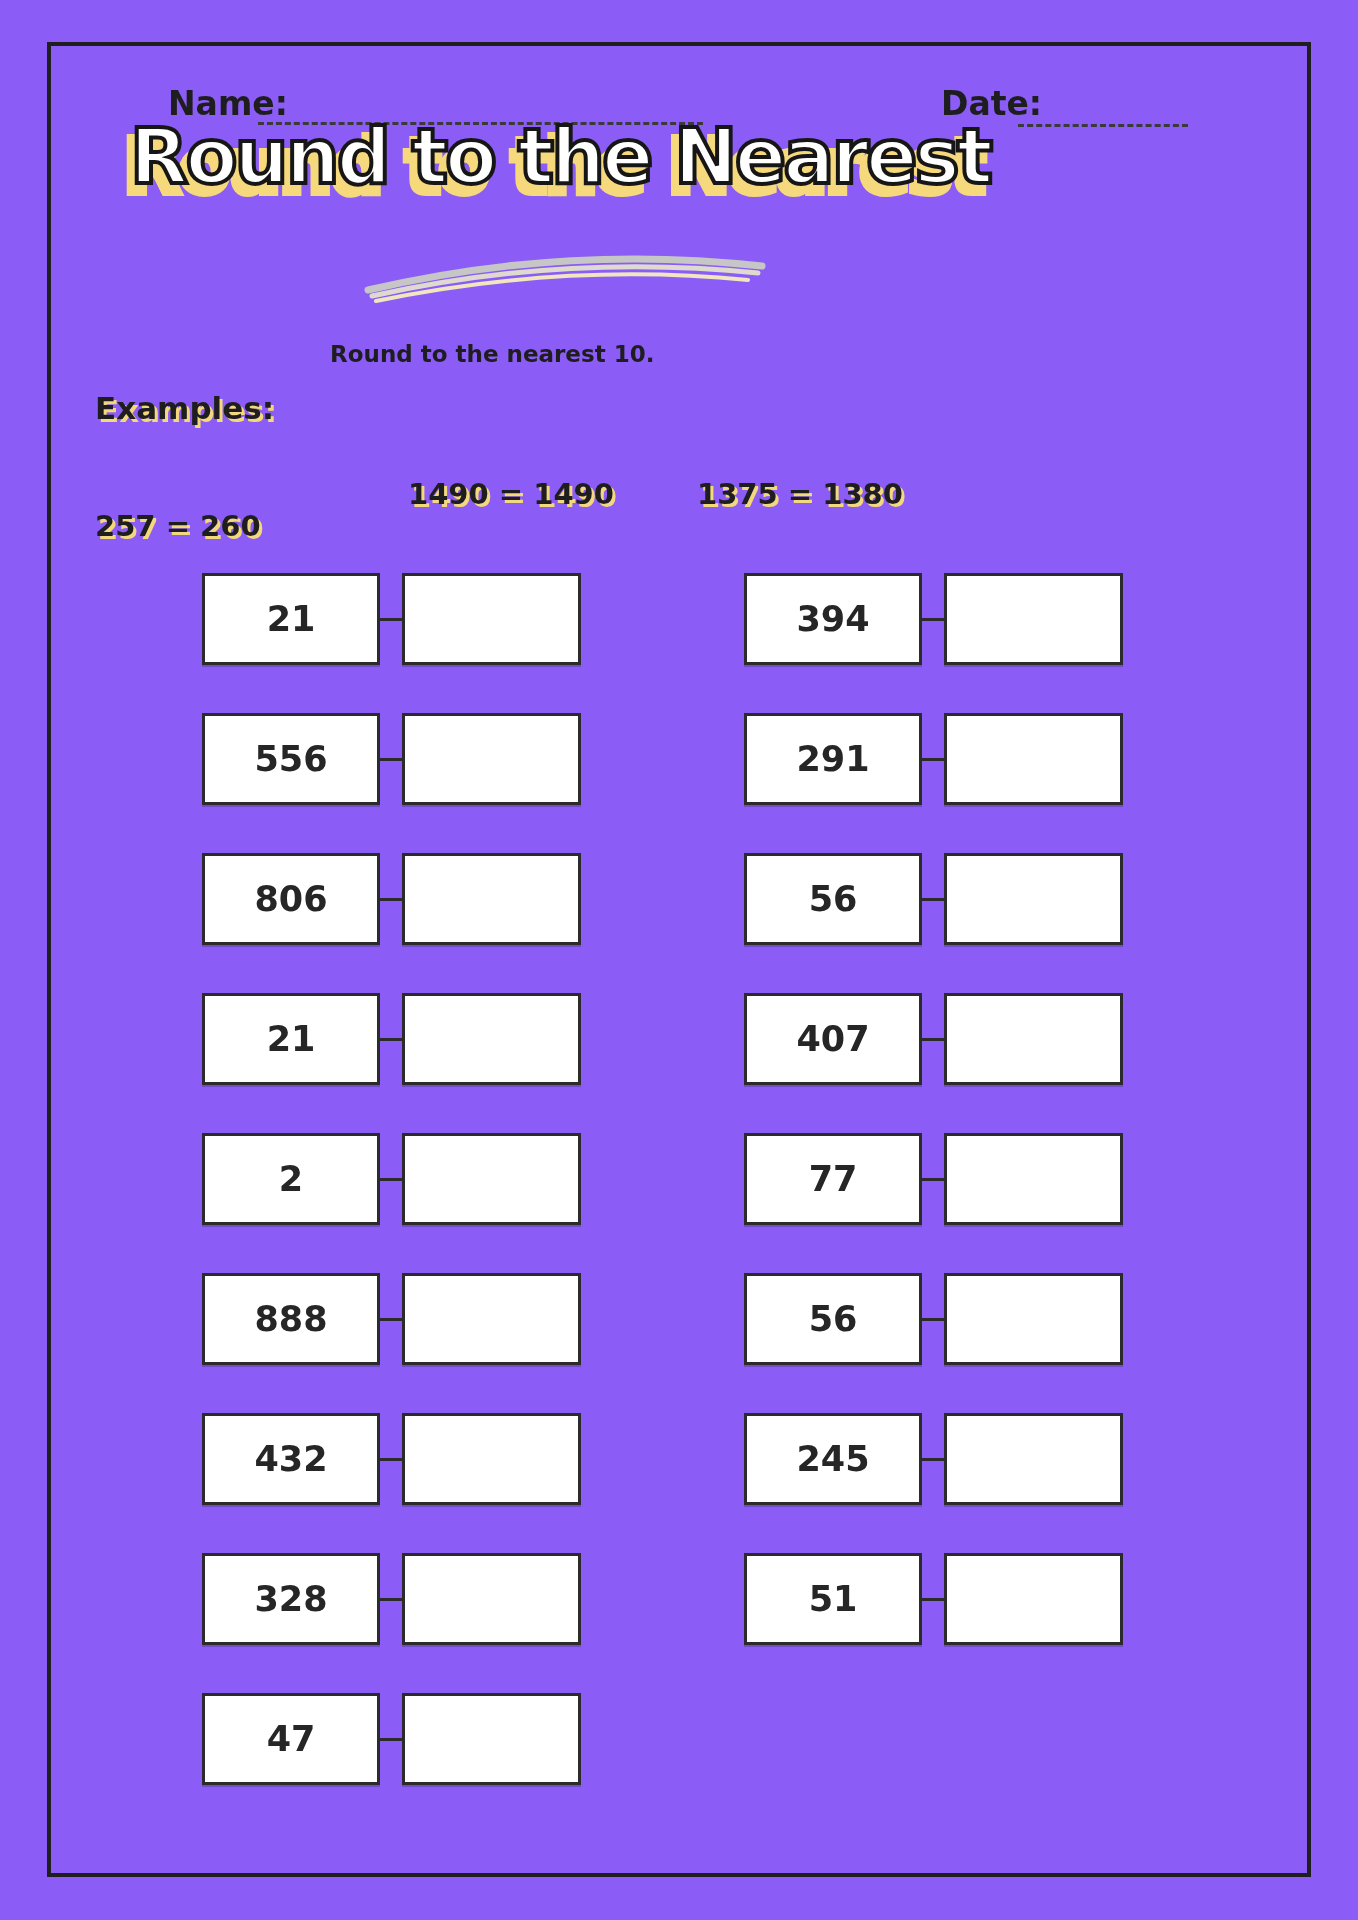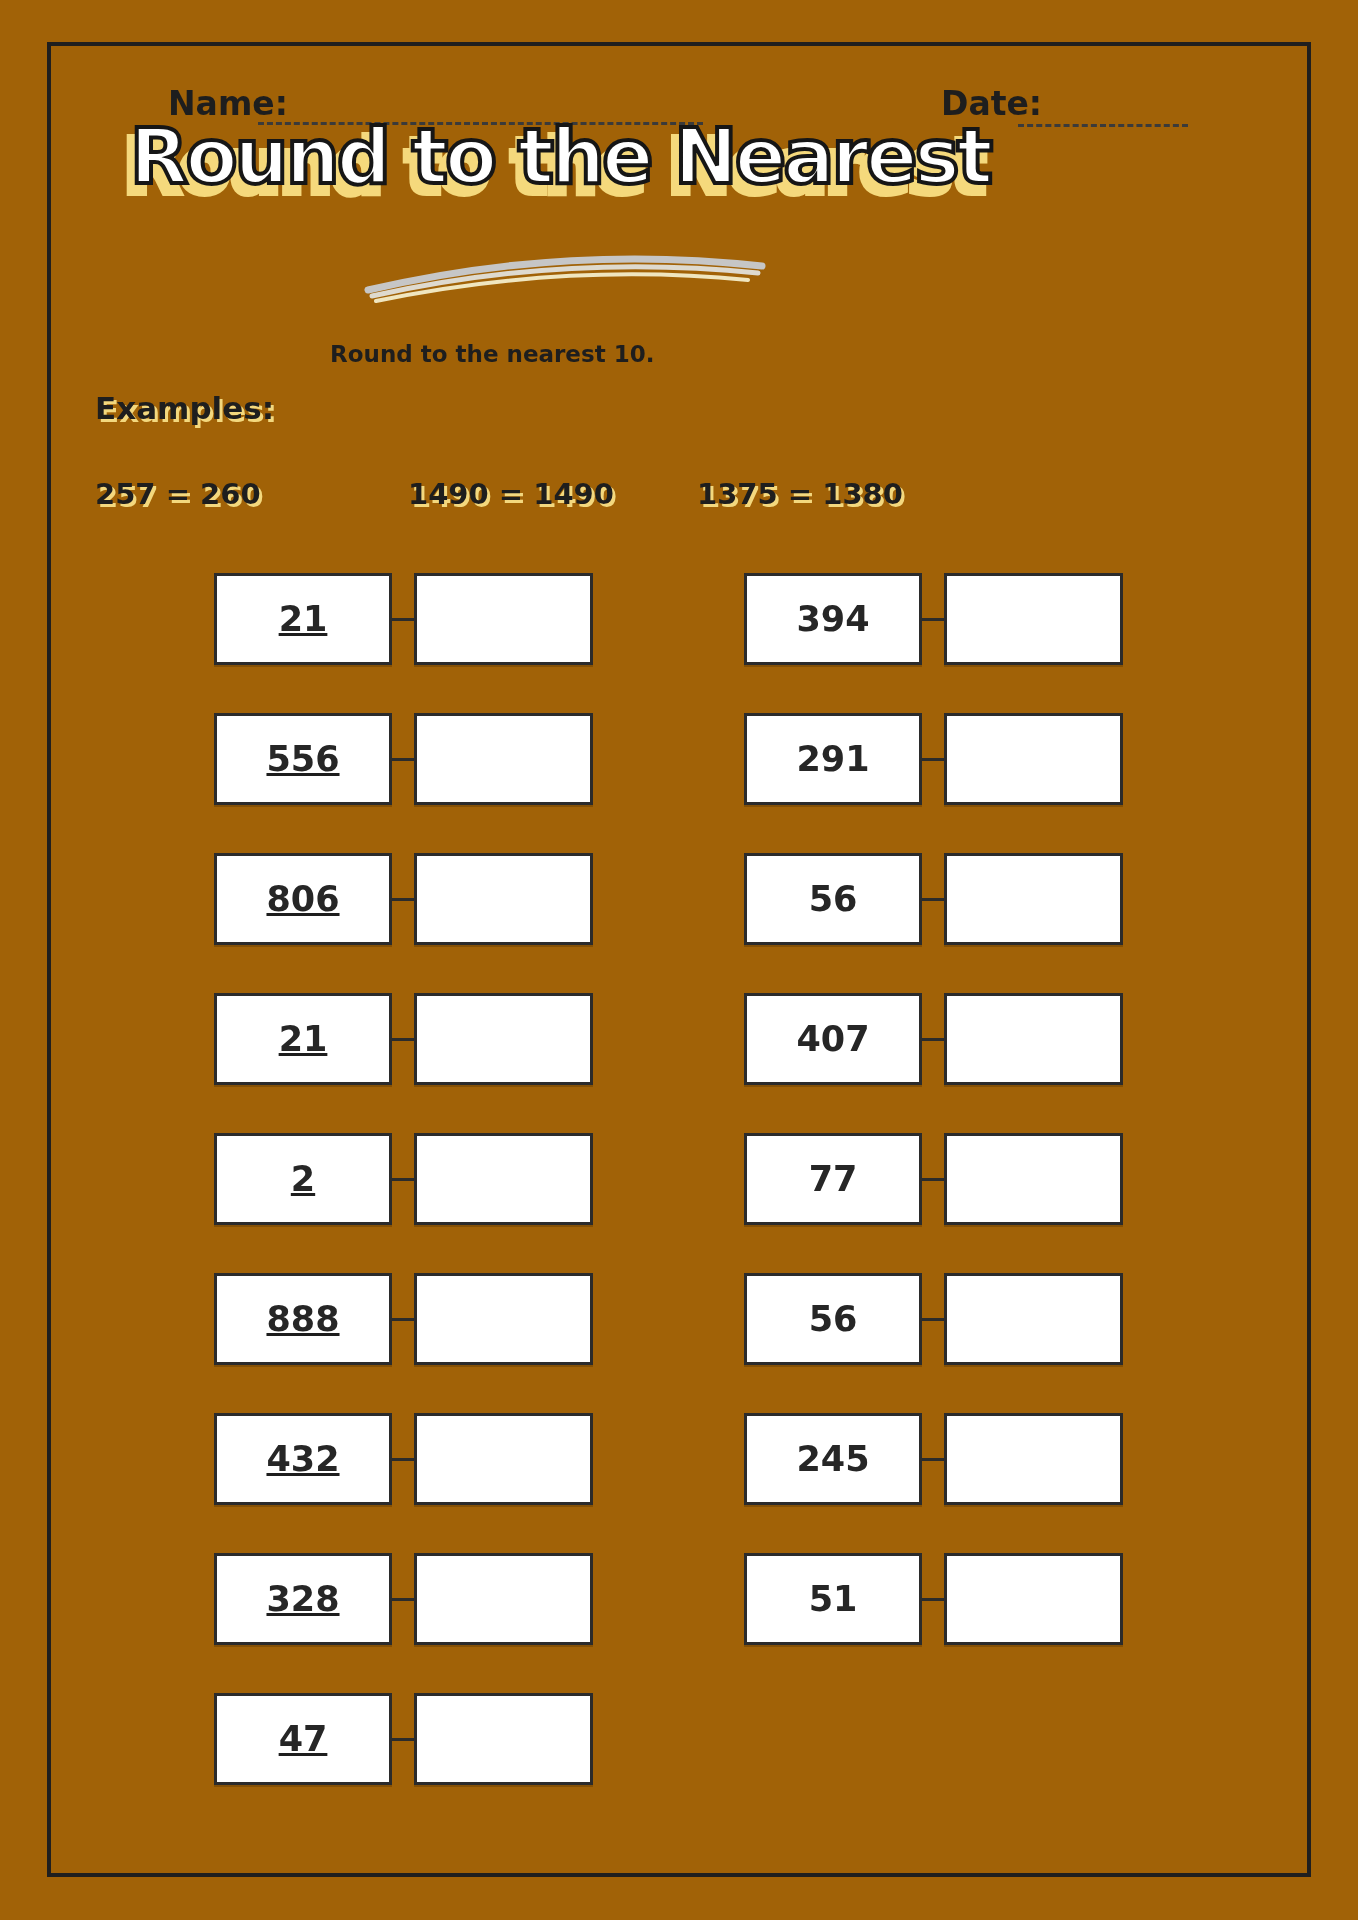--- a/index.html
+++ b/index.html
@@ -1,19 +1,19 @@
 <!DOCTYPE html>
 <html><head>
 <meta charset="utf-8">
 <style>
   html,body{margin:0;padding:0;background:#ffffff;}
   .page{
     position:relative;
     width:1358px;height:1920px;
-    background:#a16207;
+    background:#8b5cf6;
     font-family:"DejaVu Sans", sans-serif;
     color:#1e1e1e;
     overflow:hidden;
   }
   .frame{
     position:absolute;left:47px;top:42px;width:1264px;height:1835px;
     border:4px solid #1f1f1f;box-sizing:border-box;
   }
   
   .name-label{position:absolute;left:168px;top:84px;font-size:33px;font-weight:bold;}
@@ -30,26 +30,26 @@
   .title.front{color:#ffffff;-webkit-text-stroke:4px #161616;}
   
   .swoosh{position:absolute;left:360px;top:238px;width:410px;height:70px;}
   
   .subtitle{position:absolute;left:330px;top:341px;width:460px;font-size:23px;font-weight:bold;}
   
   .ex-heading{position:absolute;left:95px;top:390px;font-size:31px;font-weight:bold;text-shadow:3px 3px 0 #f3d87e;}
   .ex-line1{position:absolute;left:95px;top:437px;font-size:29px;font-weight:bold;text-shadow:3px 3px 0 #f3d87e;}
   .ex-items{position:absolute;left:0;top:477px;width:1000px;height:40px;}
   .ex-items span{position:absolute;font-size:29px;font-weight:bold;text-shadow:3px 3px 0 #f3d87e;}
-  .ex-items span:nth-child(1){left:95px;}
+  .ex-items span:nth-child(1){left:95px;margin-top:32px;}
   .ex-items span:nth-child(2){left:408px;}
   .ex-items span:nth-child(3){left:697px;}
   
   .col{position:absolute;top:573px;display:flex;flex-direction:column;gap:48px;}
-  .col.left{left:214px;text-decoration:underline;}
+  .col.left{left:202px;}
   .col.right{left:744px;}
   .problem{display:flex;align-items:stretch;height:92px;}
   .num-box{
     width:178px;border:3px solid #2b2b2b;box-sizing:border-box;background:#fff;
     display:flex;align-items:center;justify-content:center;
     font-size:35px;font-weight:bold;color:#262626;
     box-shadow:0 2px 0 rgba(0,0,0,0.18);
   }
   .connector{width:22px;display:flex;align-items:center;}
   .connector i{display:block;width:100%;height:3px;background:#2b2b2b;}

